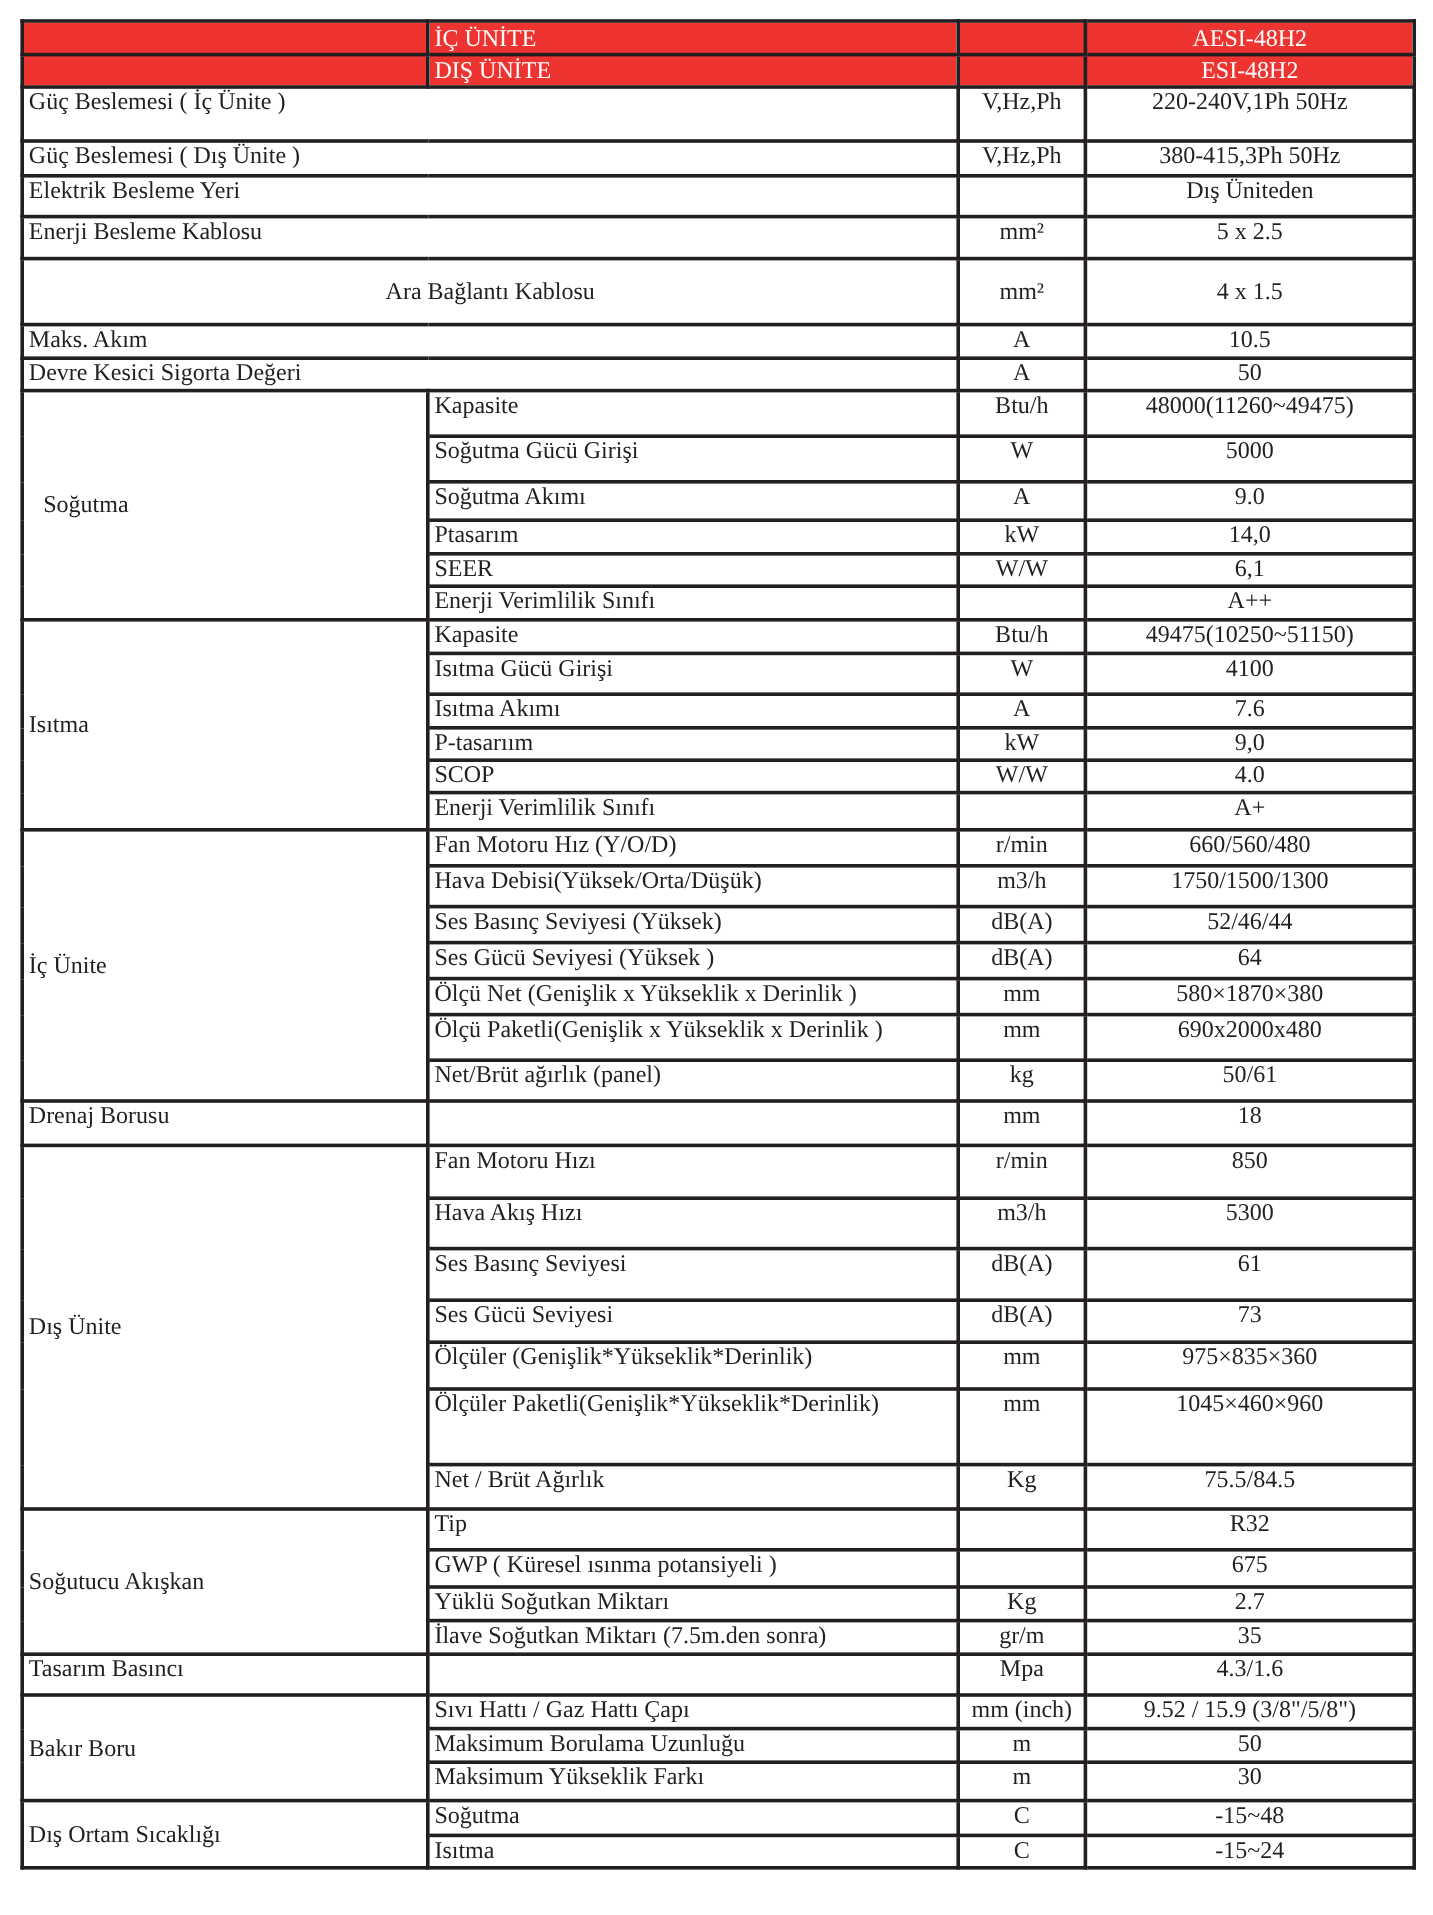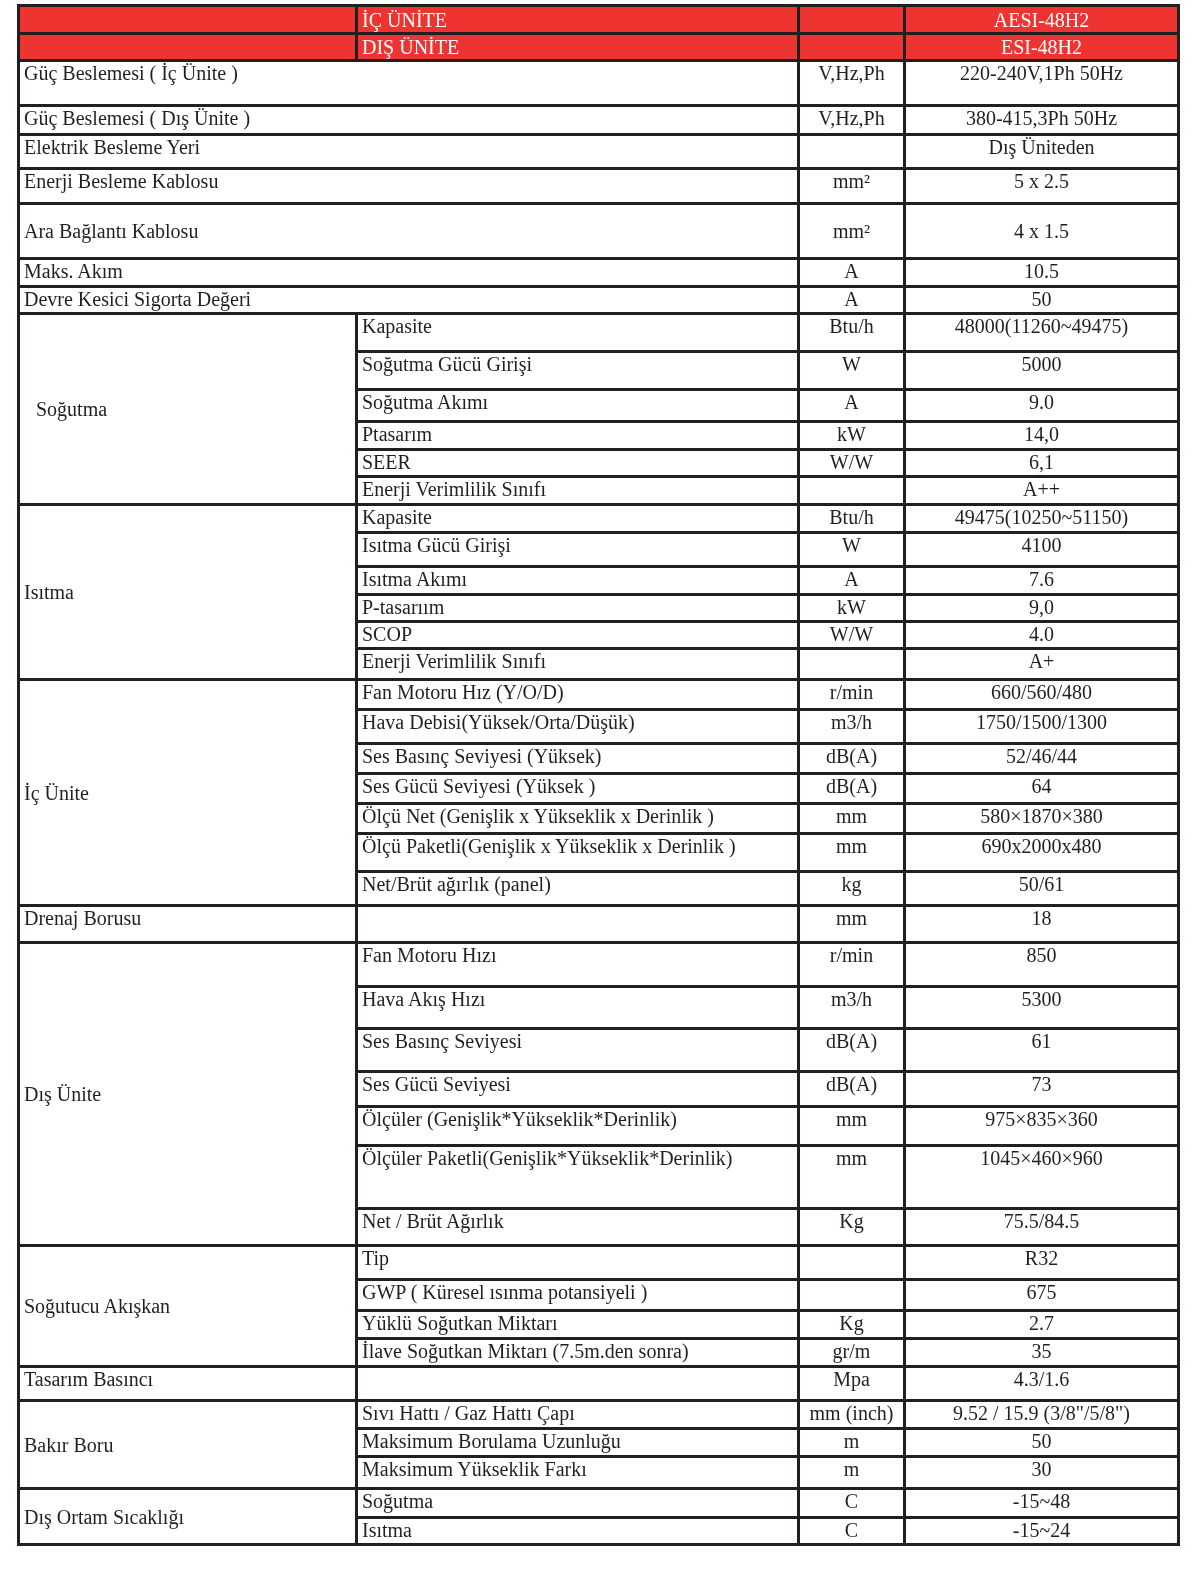--- a/index.html
+++ b/index.html
@@ -1,24 +1,24 @@
 <!DOCTYPE html>
 <html><head>
 <meta charset="utf-8">
 <style>
   html, body { margin:0; padding:0; background:#ffffff; }
   body { width:1194px; height:1596px; position:relative; overflow:hidden;
          font-family:"Liberation Serif","DejaVu Serif",serif; color:#231f20; }
-  #spec-table { position:absolute; left:17px; top:4px; width:1160px; }
+  #spec-table { position:absolute; left:17px; top:16px; width:1160px; }
   table { border-collapse:collapse; width:1160px; table-layout:fixed; }
   td { border:3px solid #231f20; padding:0 4px; font-size:20px; line-height:22px;
        vertical-align:top; white-space:nowrap; overflow:hidden; }
   td.hdr { background:#ee3431; color:#ffffff; vertical-align:middle; }
   td.c { text-align:center; }
-  td.mid { vertical-align:middle; }
+  td.mid { vertical-align:middle;text-align:center; }
   td.grp { vertical-align:middle; }
 </style>
 </head>
 <body>
 
 <div id="spec-table">
 <table>
   <colgroup>
     <col style="width:338px">
         <col style="width:442px">

